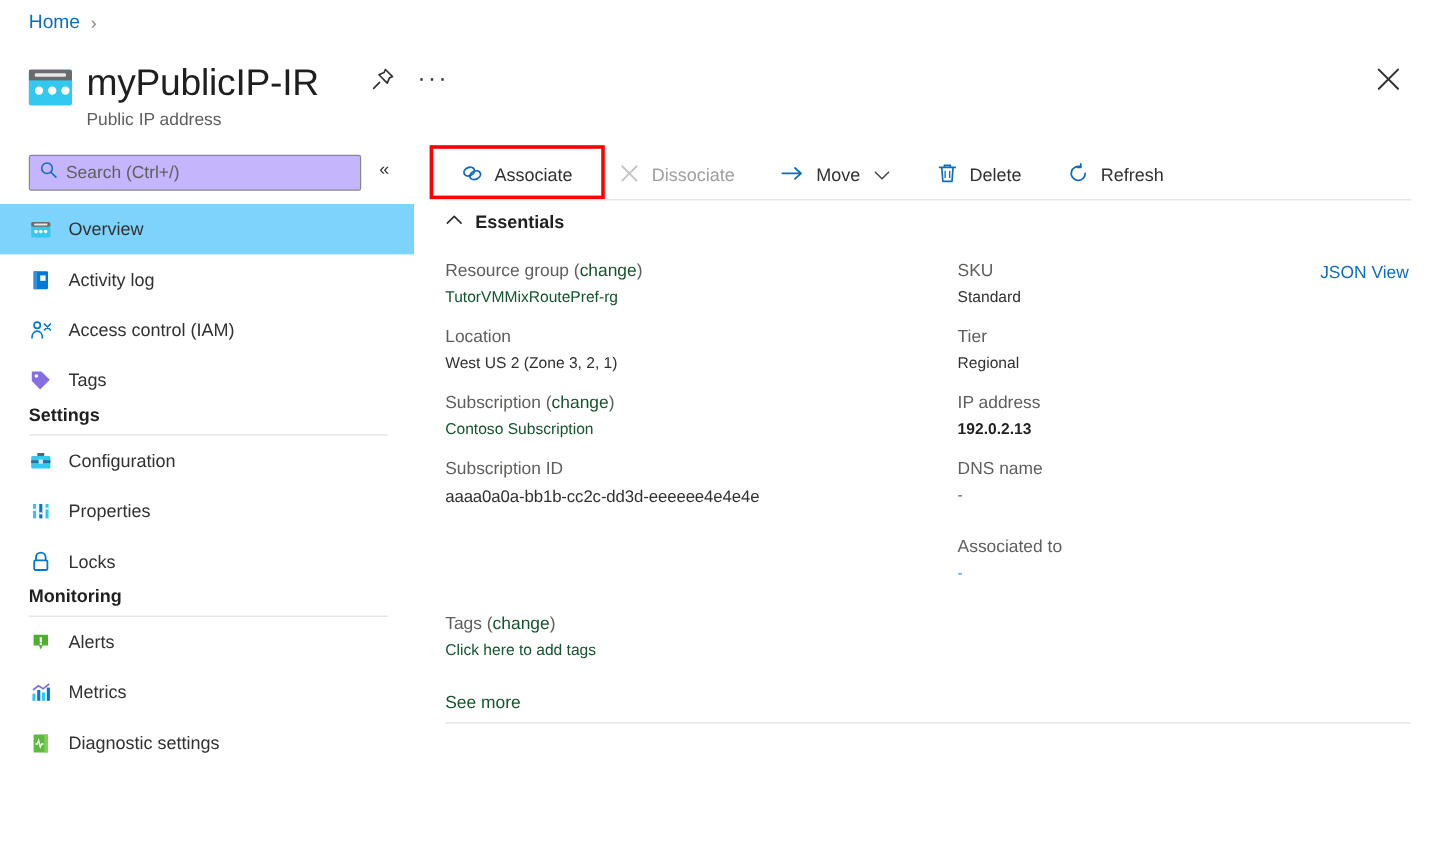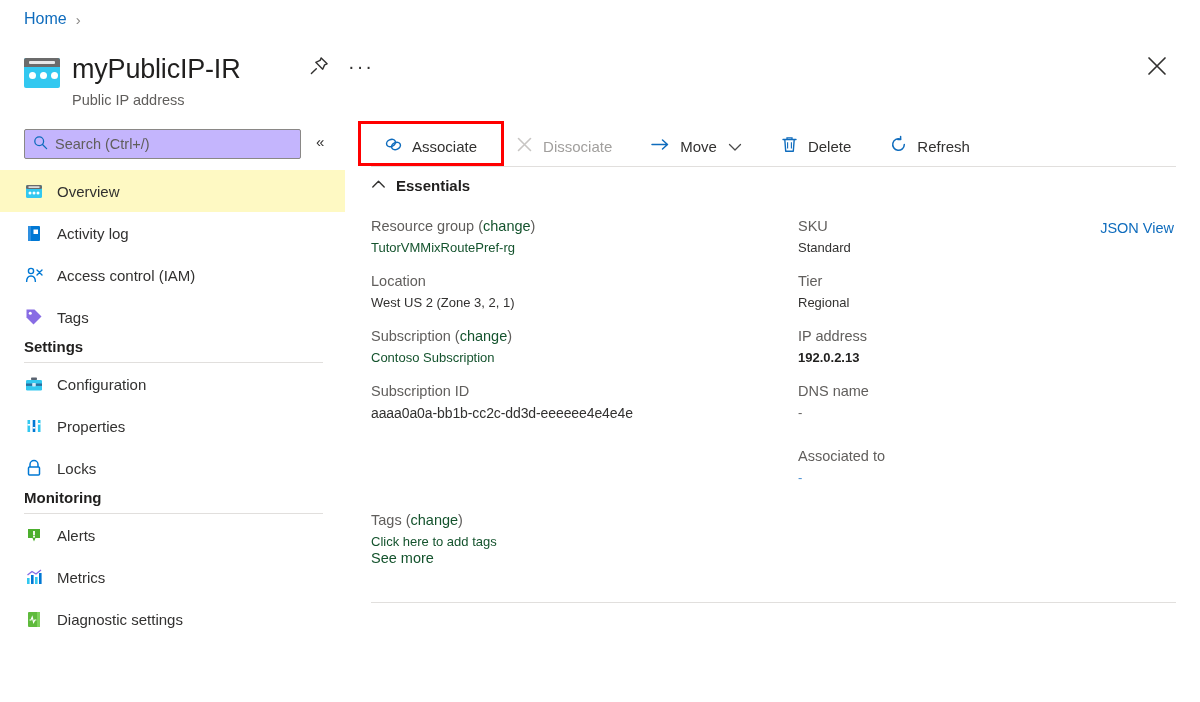--- a/index.html
+++ b/index.html
@@ -41,21 +41,21 @@
     width: 26px; height: 3px; background: #e8e8e8; border-radius: 1px;
   }
   .res-icon .dots {
     position: absolute; left: 5px; top: 14px;
     display: flex; gap: 4px;
   }
   .res-icon .dots i {
     width: 7px; height: 7px; border-radius: 50%; background: #ffffff; display: block;
   }
   .title-text h1 {
-    font-size: 27px; font-weight: 400; color: #201f1e;
+    font-size: 31px; font-weight: 400; color: #201f1e;
     line-height: 38px; letter-spacing: -0.2px;
   }
   .title-sub { font-size: 14.5px; color: #605e5c; margin-top: 4px; }
 
   .pin-icon {
     position: absolute; left: 308px; top: 55px;
     width: 22px; height: 22px; cursor: pointer;
   }
   .ellipsis-btn {
     position: absolute; left: 348px; top: 56px;
@@ -89,21 +89,21 @@
   
   .sidebar {
     position: absolute; left: 0; top: 170px;
     width: 345px; bottom: 0;
   }
   .nav-item {
     display: flex; align-items: center; height: 42px;
     padding-left: 24px; gap: 13px; cursor: pointer;
     font-size: 15px; color: #323130;
   }
-  .nav-item.selected { background: #fef9c3; }
+  .nav-item.selected { background: #7dd3fc; }
   .nav-icon { width: 20px; height: 20px; flex: none; display: block; }
   .nav-group {
     padding-left: 24px; padding-right: 22px;
   }
   .nav-group-title {
     font-size: 15px; font-weight: bold; color: #201f1e; margin-bottom: 7px;
   }
   .nav-group-rule { height: 1px; background: #e1dfdd; width: 100%; }
 
   
@@ -153,21 +153,21 @@
   .ess-value.strong { font-weight: bold; color: #201f1e; }
   .ess-value.mono {
     font-family: "Liberation Sans", sans-serif;
     letter-spacing: -0.1px; font-size: 14px;
   }
   .lnk { color: #14532d; cursor: pointer; }
   .lnk-dash { color: #4a8fd1; cursor: pointer; }
   .val-dash { color: #605e5c; }
 
   .tags-block { position: absolute; left: 371px; top: 510px; }
-  .see-more { position: absolute; left: 371px; top: 550px; font-size: 14.5px; }
+  .see-more { position: absolute; left: 371px; top: 578px; font-size: 14.5px; }
   .bottom-rule {
     position: absolute; left: 371px; top: 602px; right: 24px;
     height: 1px; background: #e1dfdd;
   }
 </style>
 </head>
 <body>
 
 <div class="page">
 

